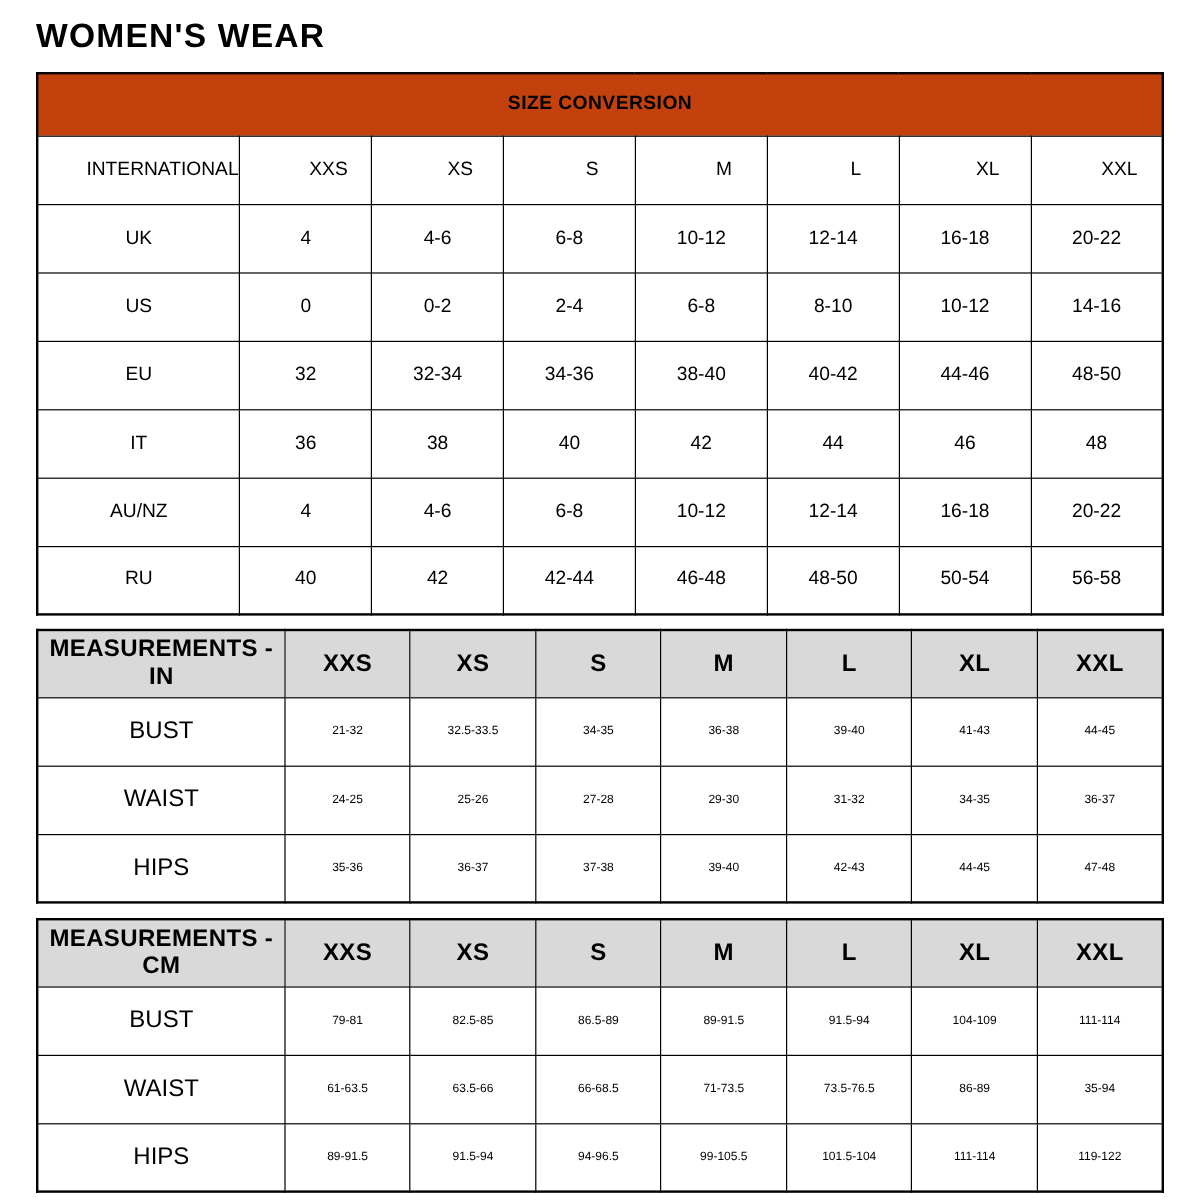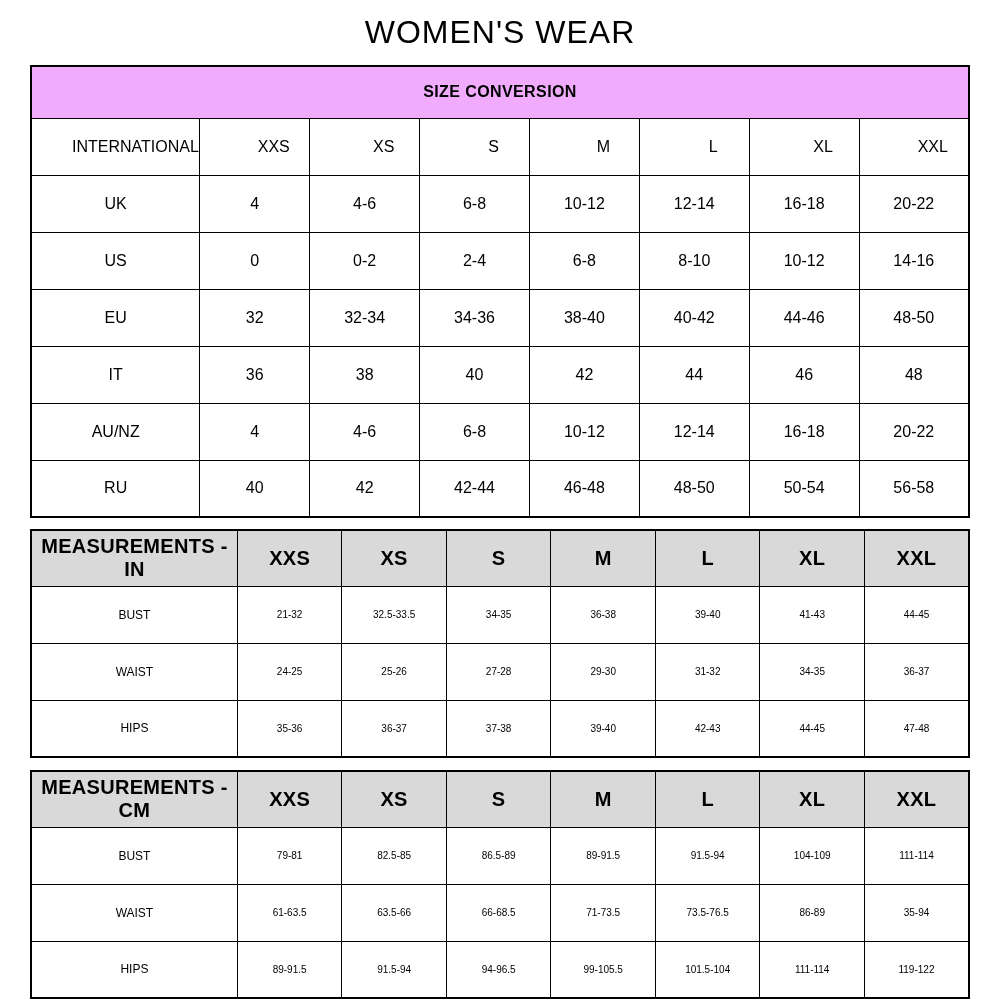--- a/index.html
+++ b/index.html
@@ -6,23 +6,22 @@
   html, body { margin: 0; padding: 0; background: #ffffff; }
   body { width: 1000px; height: 1000px; }
   .page {
     width: 1000px; height: 1000px;
     padding: 6px 30px 0;
     font-family: "Liberation Sans", sans-serif;
     color: #000;
     background: #fff;
   }
   h1.title {
-    text-align: center;
-    font-size: 32px;
-    font-weight: 400;
+    font-size: 28px;
+    font-weight: 700;
     letter-spacing: 1px;
     margin: 8px 0 14px;
   }
   table {
     width: 100%;
     border-collapse: collapse;
     table-layout: fixed;
     border: 2.5px solid #000;
   }
   th, td {
@@ -31,40 +30,40 @@
     vertical-align: middle;
     padding: 0 2px;
     font-weight: 400;
     overflow: hidden;
   }
   
   .t1 { margin-bottom: 11px; }
   .t1 tr { height: 57px; }
   .t1 tr.banner { height: 52px; }
   .t1 tr.banner th {
-    background: #f0abfc;
+    background: #c2410c;
     font-weight: 700;
     font-size: 16px;
     letter-spacing: 0.4px;
     margin-left: 44px;
   }
   .t1 th.colhead { font-weight: 400; font-size: 16px; background: #fff; padding-left: 40px; }
   .t1 td { font-size: 16px; }
   
   .tm { margin-bottom: 12px; }
   .tm tr { height: 57px; }
   .tm tr.head { height: 56px; }
   .tm tr.head th {
     background: #d9d9d9;
     font-weight: 700;
     font-size: 20px;
     letter-spacing: 0.3px;
   }
   .tm td { font-size: 10px; }
-  .tm td.rowlabel { font-size: 12px; }
+  .tm td.rowlabel { font-size: 20px; }
 </style>
 </head>
 <body>
 
 <div class="page">
 
   <h1 class="title">WOMEN'S WEAR</h1>
 
   <table class="t1" id="table-size-conversion">
     <colgroup>

